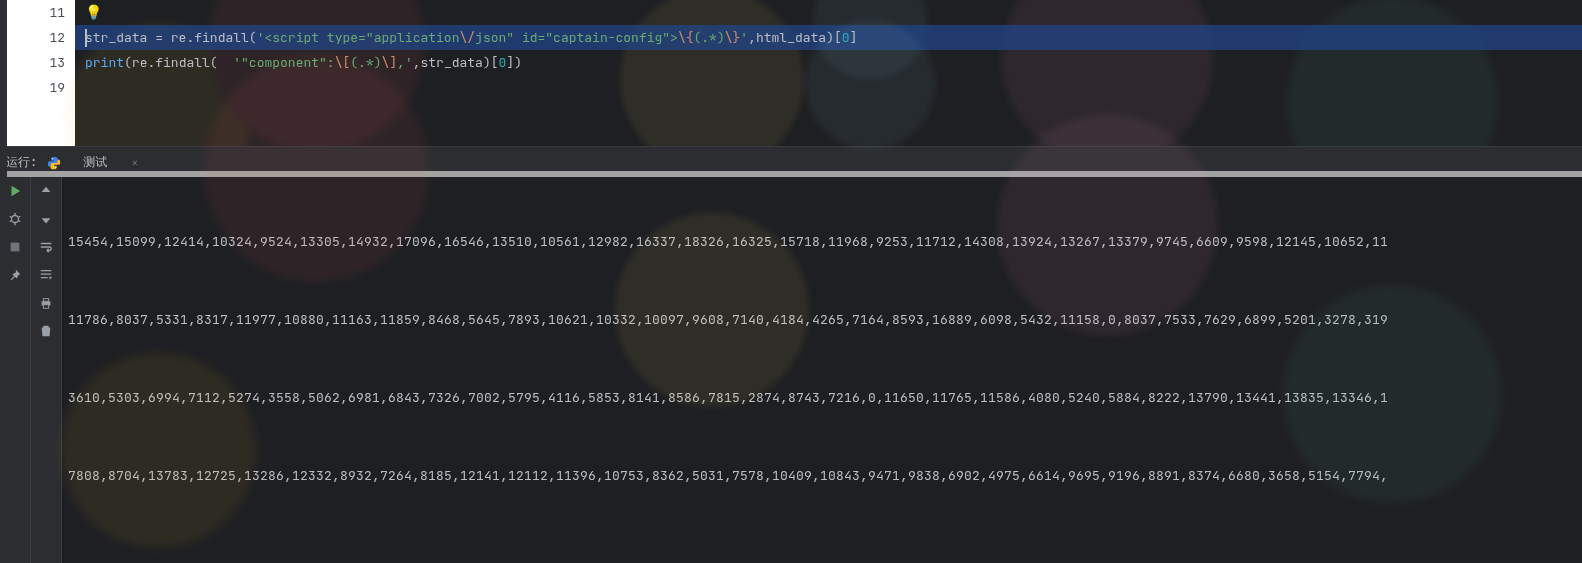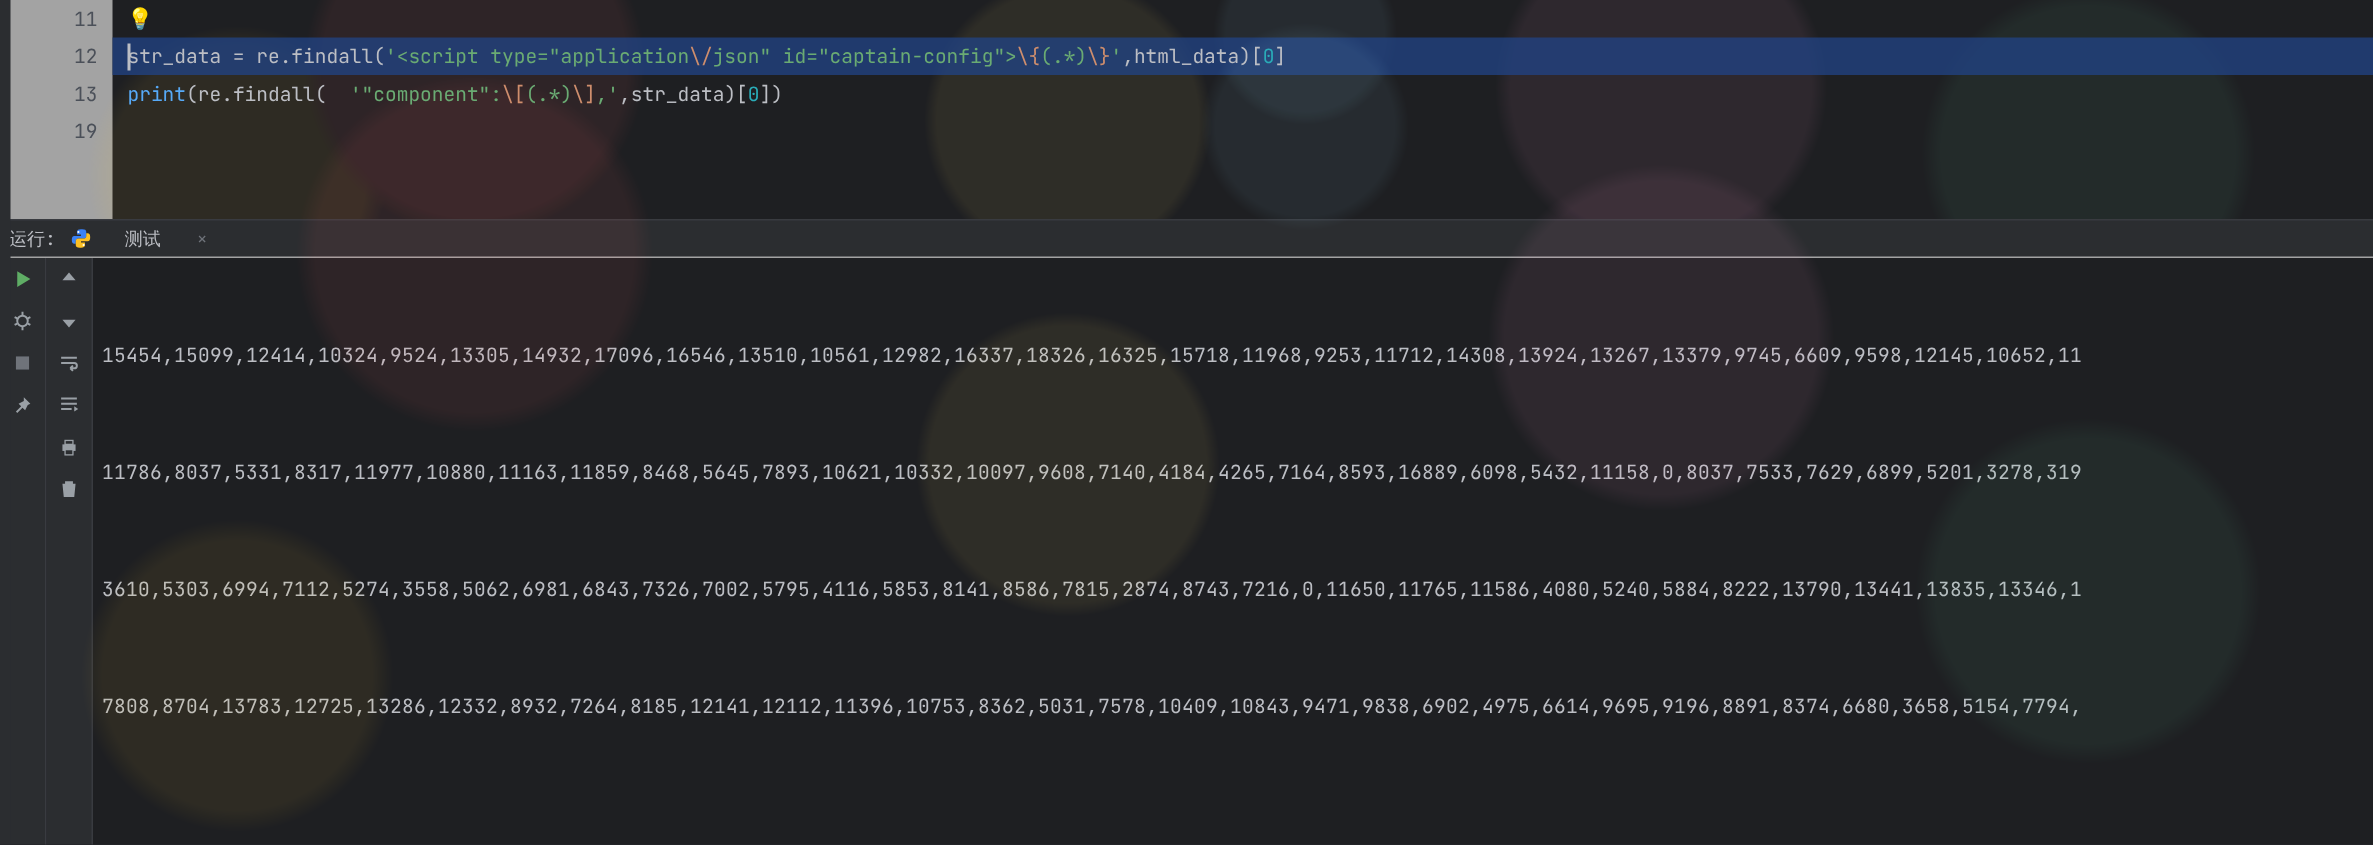--- a/index.html
+++ b/index.html
@@ -1,34 +1,34 @@
 <!DOCTYPE html>
 <html><head>
 <meta charset="utf-8">
 <style>
   html,body{margin:0;padding:0;height:100%;width:1582px;overflow:hidden;font-family:'JetBrains Mono','Consolas','Menlo',monospace;font-size:13px;background:#2b2d30;color:#bcbec4}
   
   
   .editor{position:relative;height:146px;display:flex;background:#1e1f22}
-  .gutter{width:75px;padding-right:10px;box-sizing:border-box;text-align:right;color:#4b5059;line-height:25px;user-select:none;background:#a3a3a3}
+  .gutter{width:75px;padding-right:10px;box-sizing:border-box;text-align:right;color:#4b5059;line-height:25px;user-select:none;background:#ffffff}
   .gutter div{height:25px}
   .bulb{color:#f0a732;font-size:14px}
   .code{flex:1;position:relative;line-height:25px}
   .line{height:25px;white-space:pre;padding-left:10px;position:relative}
   .sel{background:rgba(33,66,131,.78);position:absolute;left:0;right:0;top:25px;height:25px;z-index:0}
   .caret{display:inline-block;width:2px;height:18px;background:#bcbec4;vertical-align:middle;margin-right:-2px}
   .code span{position:relative;z-index:1}
   .fn{color:#57aaf7}
   .str{color:#6aab73}
   .esc{color:#cf8e6d}
   .num{color:#2aacb8}
   .id{color:#bcbec4}
   
   
-  .run-hdr{display:flex;align-items:center;height:24px;background:#2b2d30;border-top:1px solid #393b40;border-bottom:1px solid #a3a3a3;padding-left:6px;font-size:12px}
+  .run-hdr{display:flex;align-items:flex-end;height:24px;background:#2b2d30;border-top:1px solid #393b40;border-bottom:6px solid #a3a3a3;padding-left:6px;font-size:12px}
   .run-hdr .lbl{color:#bcbec4}
   .run-hdr .tab{margin-left:10px;display:flex;align-items:center;gap:22px;color:#bcbec4}
   .pyicon{width:14px;height:14px}
   .close-x{color:#6f737a;margin-left:2px;cursor:pointer}
   
   .run-body{display:flex;height:392px;background:#1e1f22}
   .tb{width:30px;display:flex;flex-direction:column;align-items:center;padding-top:6px;gap:12px;background:#2b2d30;border-right:1px solid #393b40}
   .tb2{width:30px;display:flex;flex-direction:column;align-items:center;padding-top:6px;gap:12px;background:#2b2d30;border-right:1px solid #393b40}
   .ico{width:16px;height:16px;display:flex;align-items:center;justify-content:center;color:#9aa0a6;cursor:pointer}
   .ico svg{width:14px;height:14px}

